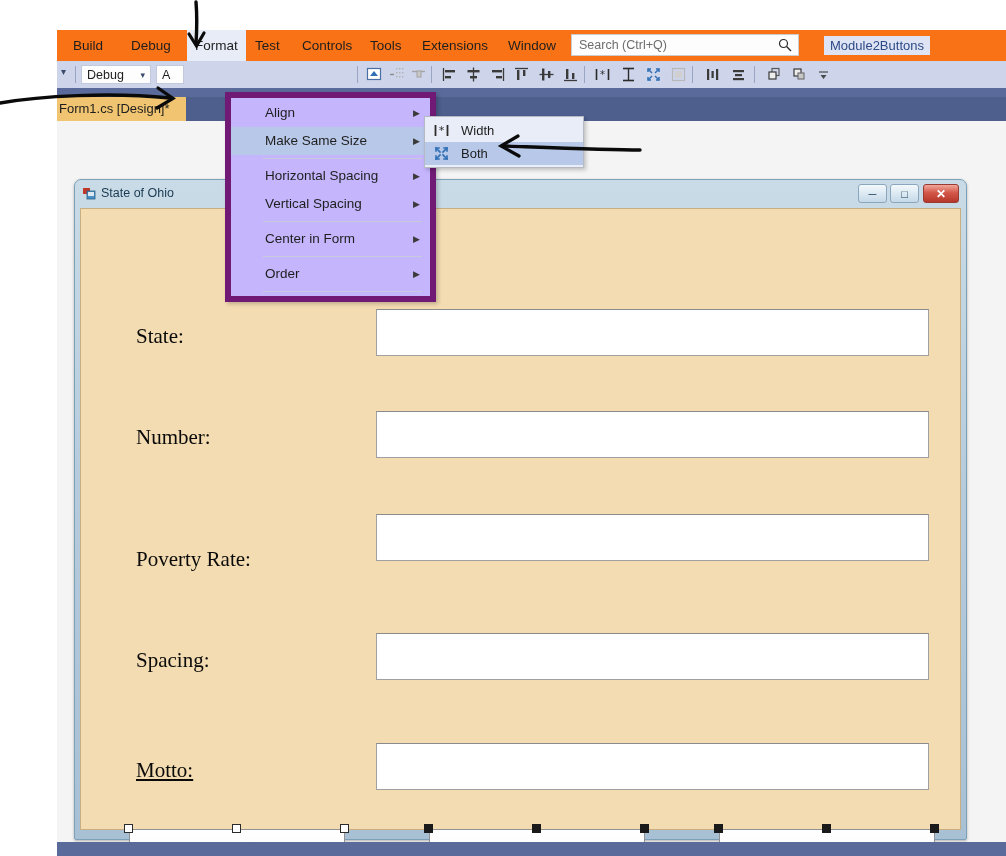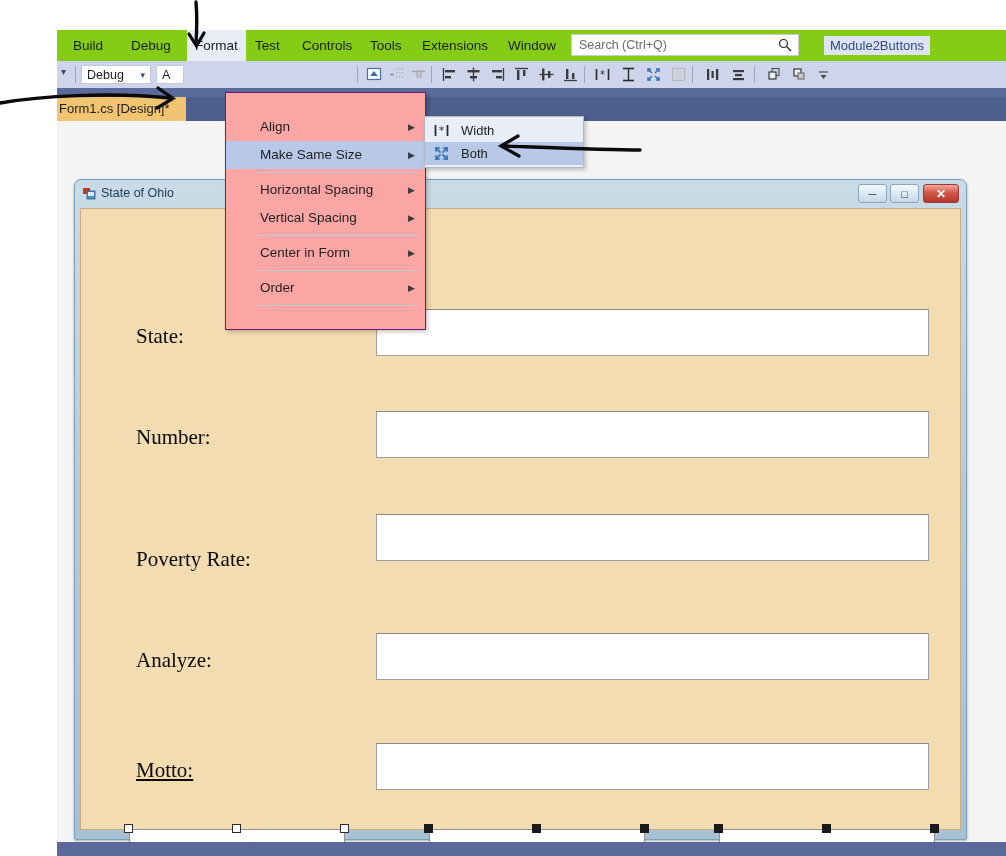--- a/index.html
+++ b/index.html
@@ -19,21 +19,21 @@
     left: 57px; top: 30px;
     width: 949px; height: 826px;
     background: #f5f5f5;
     overflow: hidden;
   }
 
   
   #menu-bar {
     position: absolute; left: 0; top: 0;
     width: 949px; height: 31px;
-    background: #84cc16;
+    background: #f97316;
   }
   .menu-item {
     position: absolute;
     top: 0; height: 31px;
     line-height: 31px;
     font-size: 13.5px;
     color: #1e1e1e;
     padding: 0 8px;
     white-space: nowrap;
     cursor: default;
@@ -240,24 +240,24 @@
     box-sizing: border-box;
   }
   .handle.primary { background: #ffffff; border: 1px solid #2b2b2b; }
   .handle.secondary { background: #1a1a1a; border: 1px solid #1a1a1a; }
 
   
   #format-menu {
     position: absolute;
     left: 168px; top: 62px;
     width: 199px;
-    background: #fca5a5;
-    border: 1px solid #701a75;
+    background: #c4b5fd;
+    border: 6px solid #701a75;
     box-shadow: 2px 2px 4px rgba(0,0,0,0.22);
-    padding: 20px 0;
+    padding: 1px 0;
     z-index: 40;
   }
   .mi {
     position: relative;
     height: 28px;
     line-height: 28px;
     font-size: 13.5px;
     color: #1e1e1e;
     padding-left: 34px;
     white-space: nowrap;
@@ -529,21 +529,21 @@
         <div class="wb-btn" id="wb-close">
           <span class="wb-glyph">✕</span>
         </div>
       </div>
 
       <div id="form-client">
 
         <div class="form-label" style="left:55px;  top:115px;">State:</div>
         <div class="form-label" style="left:55px;  top:216px;">Number:</div>
         <div class="form-label" style="left:55px;  top:338px;">Poverty Rate:</div>
-        <div class="form-label" style="left:55px;  top:439px;">Analyze:</div>
+        <div class="form-label" style="left:55px;  top:439px;">Spacing:</div>
         <div class="form-label" style="left:55px;  top:549px;text-decoration:underline;">Motto:</div>
 
         <div class="form-textbox" style="left:295px; top:100px; width:553px; height:47px;"></div>
         <div class="form-textbox" style="left:295px; top:202px; width:553px; height:47px;"></div>
         <div class="form-textbox" style="left:295px; top:305px; width:553px; height:47px;"></div>
         <div class="form-textbox" style="left:295px; top:424px; width:553px; height:47px;"></div>
         <div class="form-textbox" style="left:295px; top:534px; width:553px; height:47px;"></div>
 
         <div class="btn-wrap" style="left:41px; top:613px; width:230px; height:56px;">
           <div class="sel-border" style="width:216px; height:42px;"></div>

